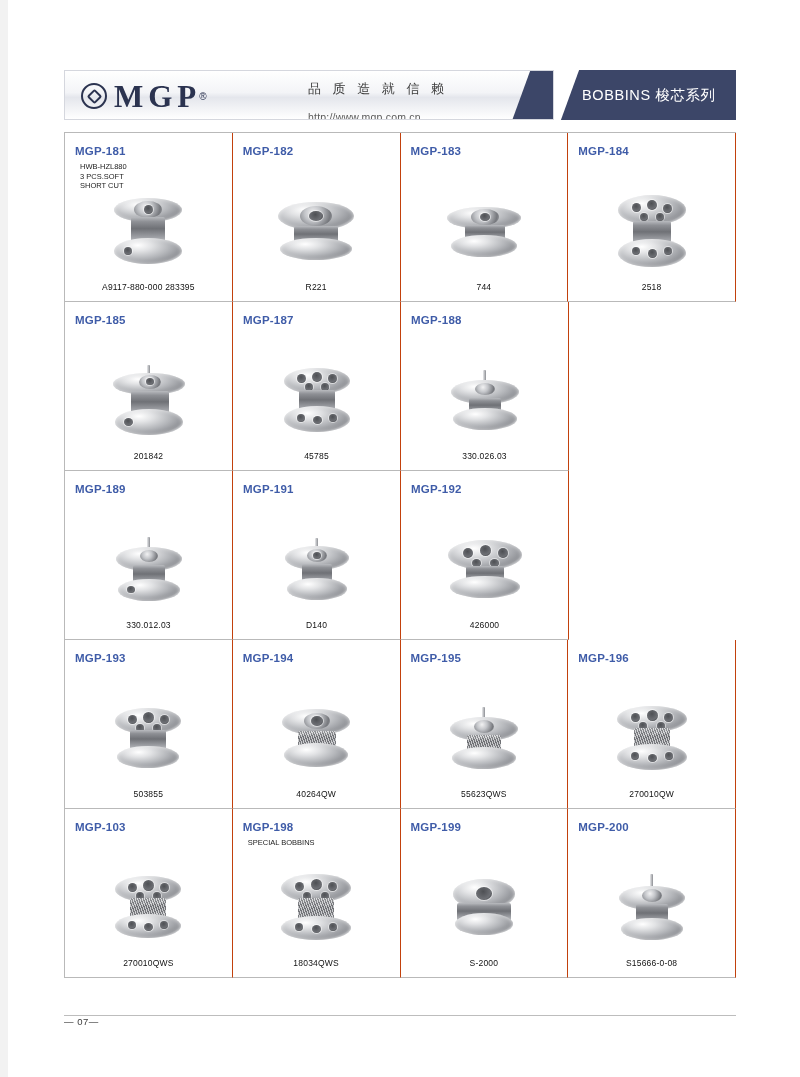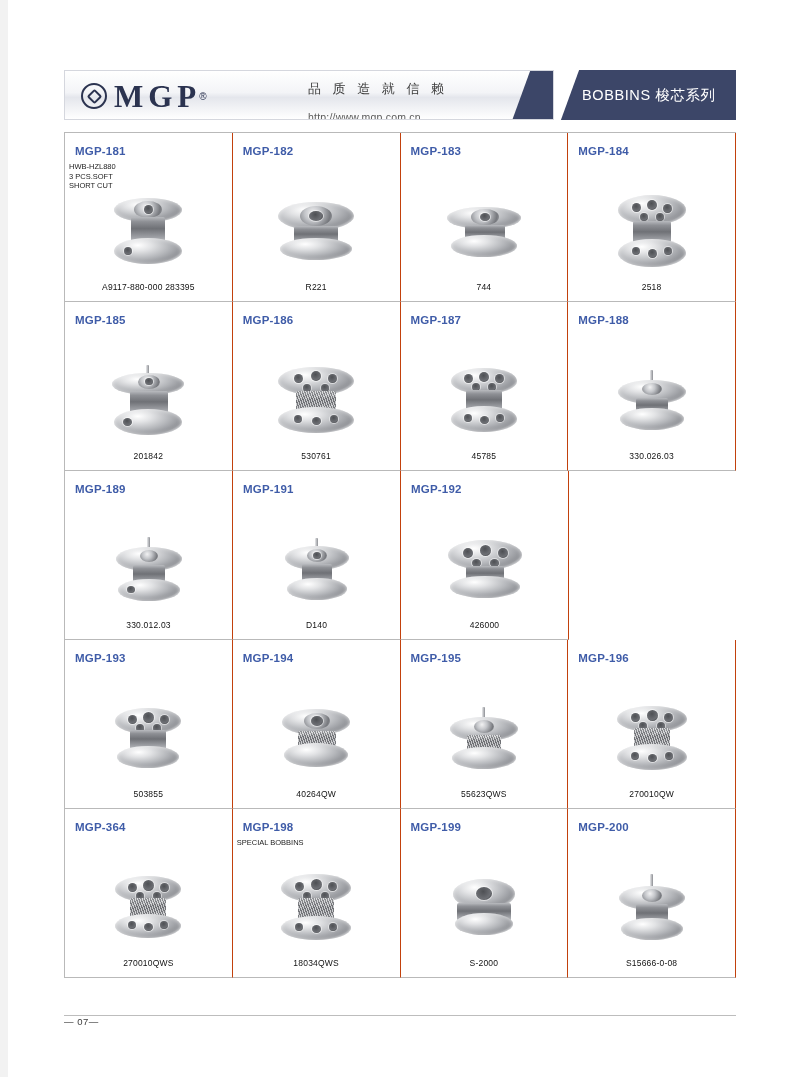--- a/index.html
+++ b/index.html
@@ -177,21 +177,21 @@
     position: absolute;
     left: 10px;
     top: 12px;
     font-size: 11.5px;
     font-weight: bold;
     color: #3f5ca8;
     letter-spacing: 0.2px;
   }
   .cell .desc {
     position: absolute;
-    left: 4px;
+    left: 15px;
     top: 29px;
     font-size: 7.5px;
     color: #1c1c1c;
     line-height: 9.5px;
     white-space: pre-line;
   }
   .cell .part {
     position: absolute;
     left: 0;
     right: 0;
@@ -387,40 +387,20 @@
             <div class="hub" style="left:26px;top:10px;width:22px;height:14px;"></div>
             <div class="hole" style="left:33px;top:13px;width:8px;height:7px;"></div>
             <div class="barrel" style="left:18px;top:26px;width:38px;height:24px;"></div>
             <div class="flange" style="left:2px;top:44px;width:68px;height:26px;"></div>
             <div class="hole" style="left:11px;top:53px;width:9px;height:8px;"></div>
           </div>
         </div>
         <div class="part">201842</div>
       </div>
 
-      <div class="cell">
-        <div class="code">MGP-186</div>
-        <div class="desc"></div>
-        <div class="art">
-          <div class="bobbin" style="width:76px;height:66px;">
-            <div class="flange" style="left:0;top:0;width:76px;height:28px;"></div>
-            <div class="hole" style="left:16px;top:7px;width:9px;height:9px;"></div>
-            <div class="hole" style="left:33px;top:4px;width:10px;height:10px;"></div>
-            <div class="hole" style="left:50px;top:7px;width:9px;height:9px;"></div>
-            <div class="hole" style="left:25px;top:17px;width:8px;height:8px;"></div>
-            <div class="hole" style="left:43px;top:17px;width:8px;height:8px;"></div>
-            <div class="barrel knurl" style="left:18px;top:24px;width:40px;height:20px;"></div>
-            <div class="flange" style="left:0;top:40px;width:76px;height:26px;"></div>
-            <div class="hole" style="left:16px;top:48px;width:8px;height:8px;"></div>
-            <div class="hole" style="left:34px;top:50px;width:9px;height:8px;"></div>
-            <div class="hole" style="left:52px;top:48px;width:8px;height:8px;"></div>
-          </div>
-        </div>
-        <div class="part">530761</div>
-      </div>
 
       <div class="cell">
         <div class="code">MGP-187</div>
         <div class="desc"></div>
         <div class="art">
           <div class="bobbin" style="width:66px;height:64px;">
             <div class="flange" style="left:0;top:0;width:66px;height:26px;"></div>
             <div class="hole" style="left:13px;top:6px;width:9px;height:9px;"></div>
             <div class="hole" style="left:28px;top:4px;width:10px;height:10px;"></div>
             <div class="hole" style="left:44px;top:6px;width:9px;height:9px;"></div>
@@ -574,21 +554,21 @@
             <div class="hole" style="left:48px;top:46px;width:8px;height:8px;"></div>
           </div>
         </div>
         <div class="part">270010QW</div>
       </div>
     </div>
 
     <div class="row">
 
       <div class="cell">
-        <div class="code">MGP-364</div>
+        <div class="code">MGP-103</div>
         <div class="desc"></div>
         <div class="art">
           <div class="bobbin" style="width:66px;height:62px;">
             <div class="flange" style="left:0;top:0;width:66px;height:26px;"></div>
             <div class="hole" style="left:13px;top:7px;width:9px;height:9px;"></div>
             <div class="hole" style="left:28px;top:4px;width:11px;height:11px;"></div>
             <div class="hole" style="left:45px;top:7px;width:9px;height:9px;"></div>
             <div class="hole" style="left:21px;top:16px;width:8px;height:8px;"></div>
             <div class="hole" style="left:38px;top:16px;width:8px;height:8px;"></div>
             <div class="barrel knurl" style="left:15px;top:22px;width:36px;height:20px;"></div>

